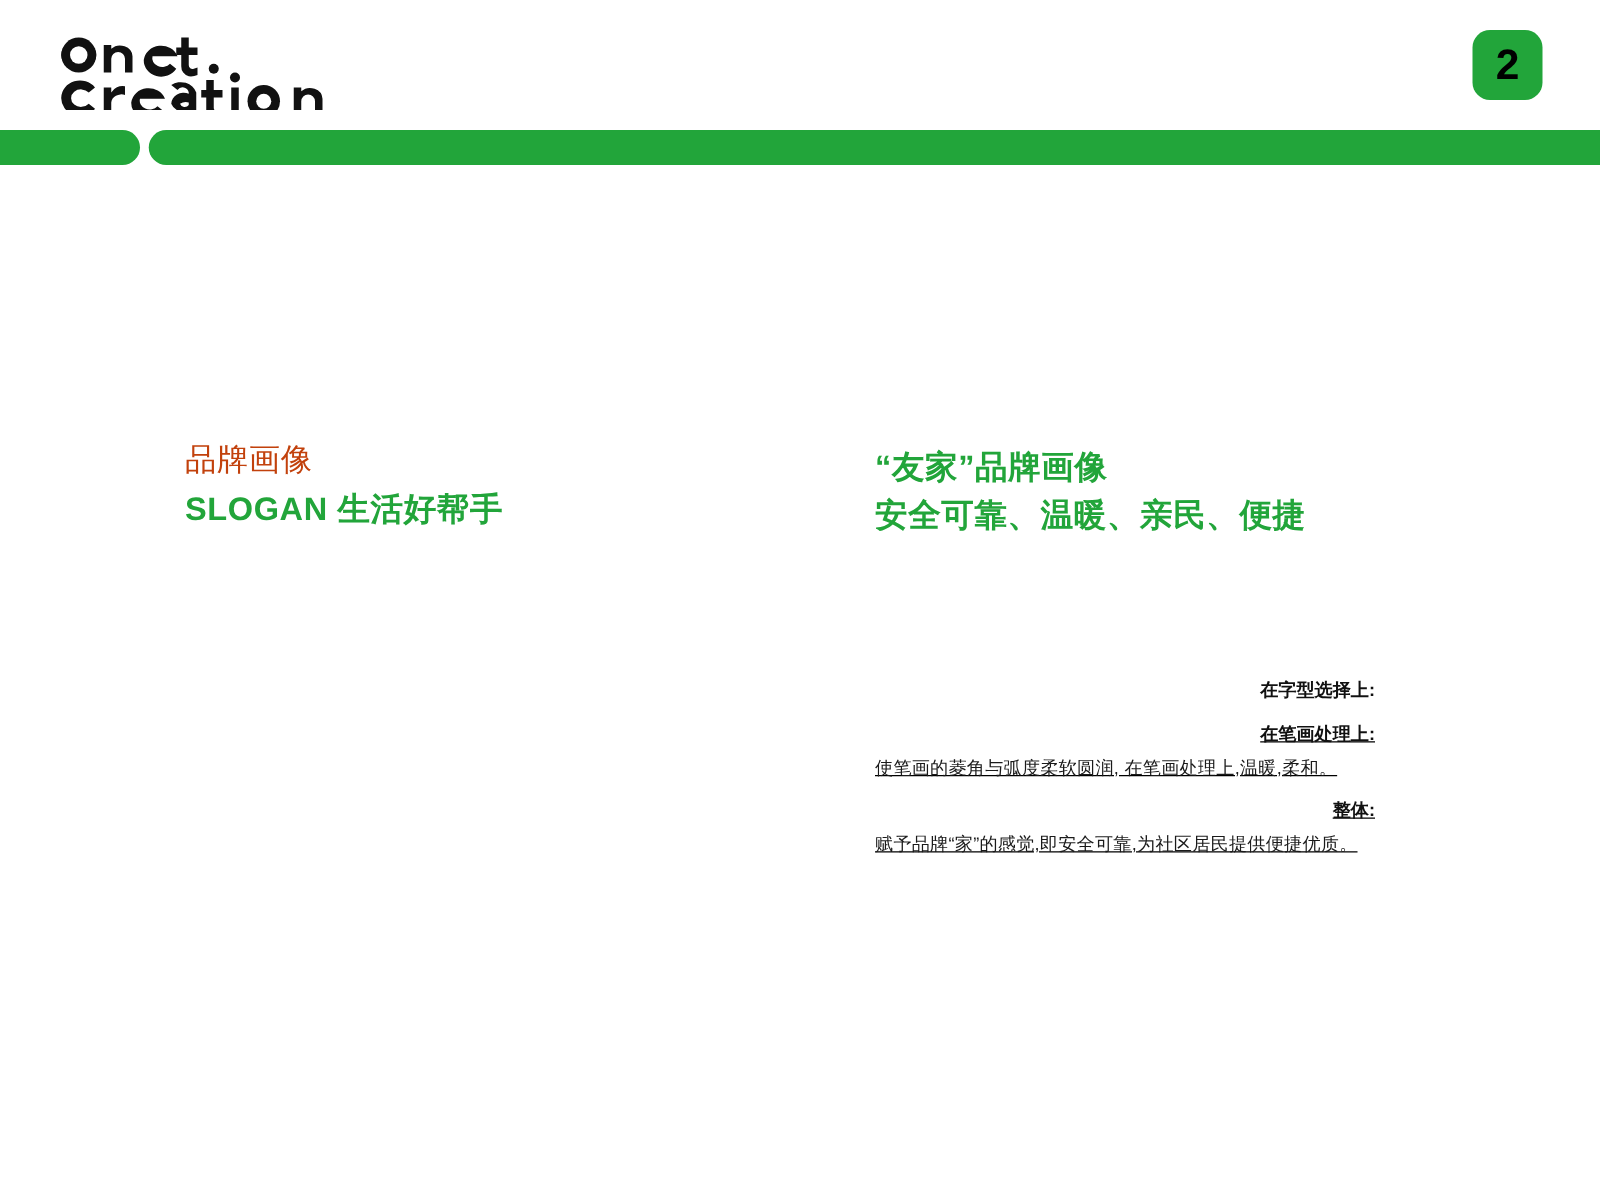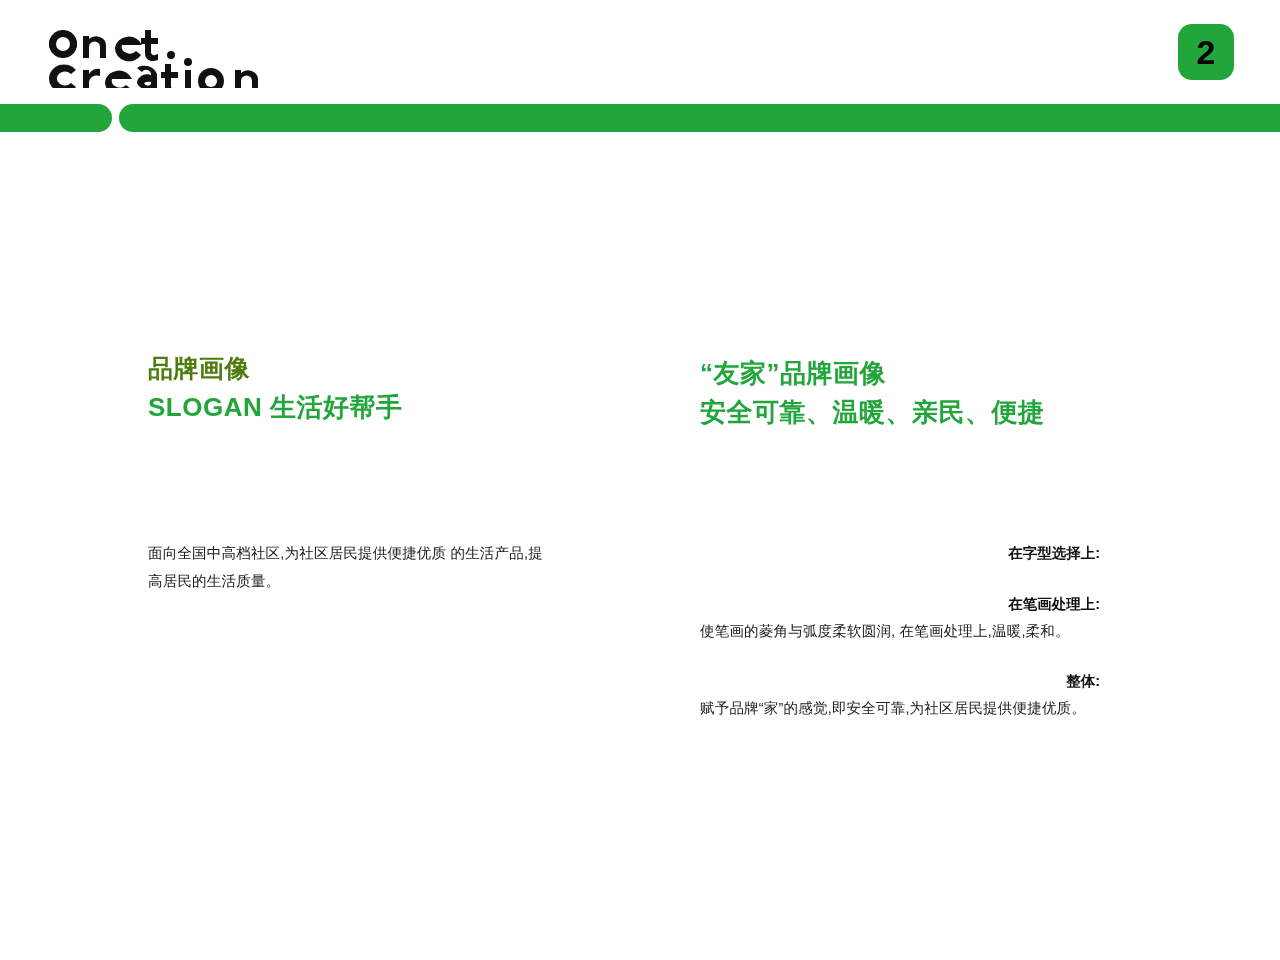--- a/index.html
+++ b/index.html
@@ -71,22 +71,22 @@
   
   .col {
     position:absolute;
     top:352px;
   }
   .col-left  { left:148px; width:430px; }
   .col-right { left:700px; width:420px; }
 
   .head-dark {
     font-size:25px;
-    font-weight:bold;
-    color:#4d7c0f;
+    font-weight:normal;
+    color:#c2410c;
     line-height:1.34;
     letter-spacing:0.5px;
   }
   .head-green {
     font-size:26px;
     font-weight:bold;
     color:#22A53A;
     line-height:1.35;
     letter-spacing:0.5px;
   }
@@ -101,21 +101,21 @@
     letter-spacing:0.2px;
   }
   .body-sub {
     font-weight:bold;
     font-size:14.5px;
     color:#111111;
     line-height:1.85;
     text-align:right;
   }
   .para { margin-top:0; }
-  .para + .para { margin-top:24px; }
+  .para + .para { margin-top:8px;text-decoration:underline; }
 
   .left-para {
     position:absolute;
     left:148px; top:540px;
     width:400px;
     font-size:14.5px;
     color:#1a1a1a;
     line-height:1.9;
     letter-spacing:0.2px;
   }
@@ -168,21 +168,20 @@
   <div class="rule">
     <div class="rule-seg-a"></div>
     <div class="rule-seg-b"></div>
   </div>
 
   <div class="col col-left">
     <div class="head-dark">品牌画像</div>
     <div class="head-green first">SLOGAN 生活好帮手</div>
   </div>
 
-  <div class="left-para">面向全国中高档社区,为社区居民提供便捷优质 的生活产品,提高居民的生活质量。</div>
 
   <div class="col col-right">
     <div class="head-green first">“友家”品牌画像</div>
     <div class="head-green second">安全可靠、温暖、亲民、便捷</div>
   </div>
 
   <div class="right-paras">
     <div class="para">
       <div class="body-sub">在字型选择上:</div>
     </div>

